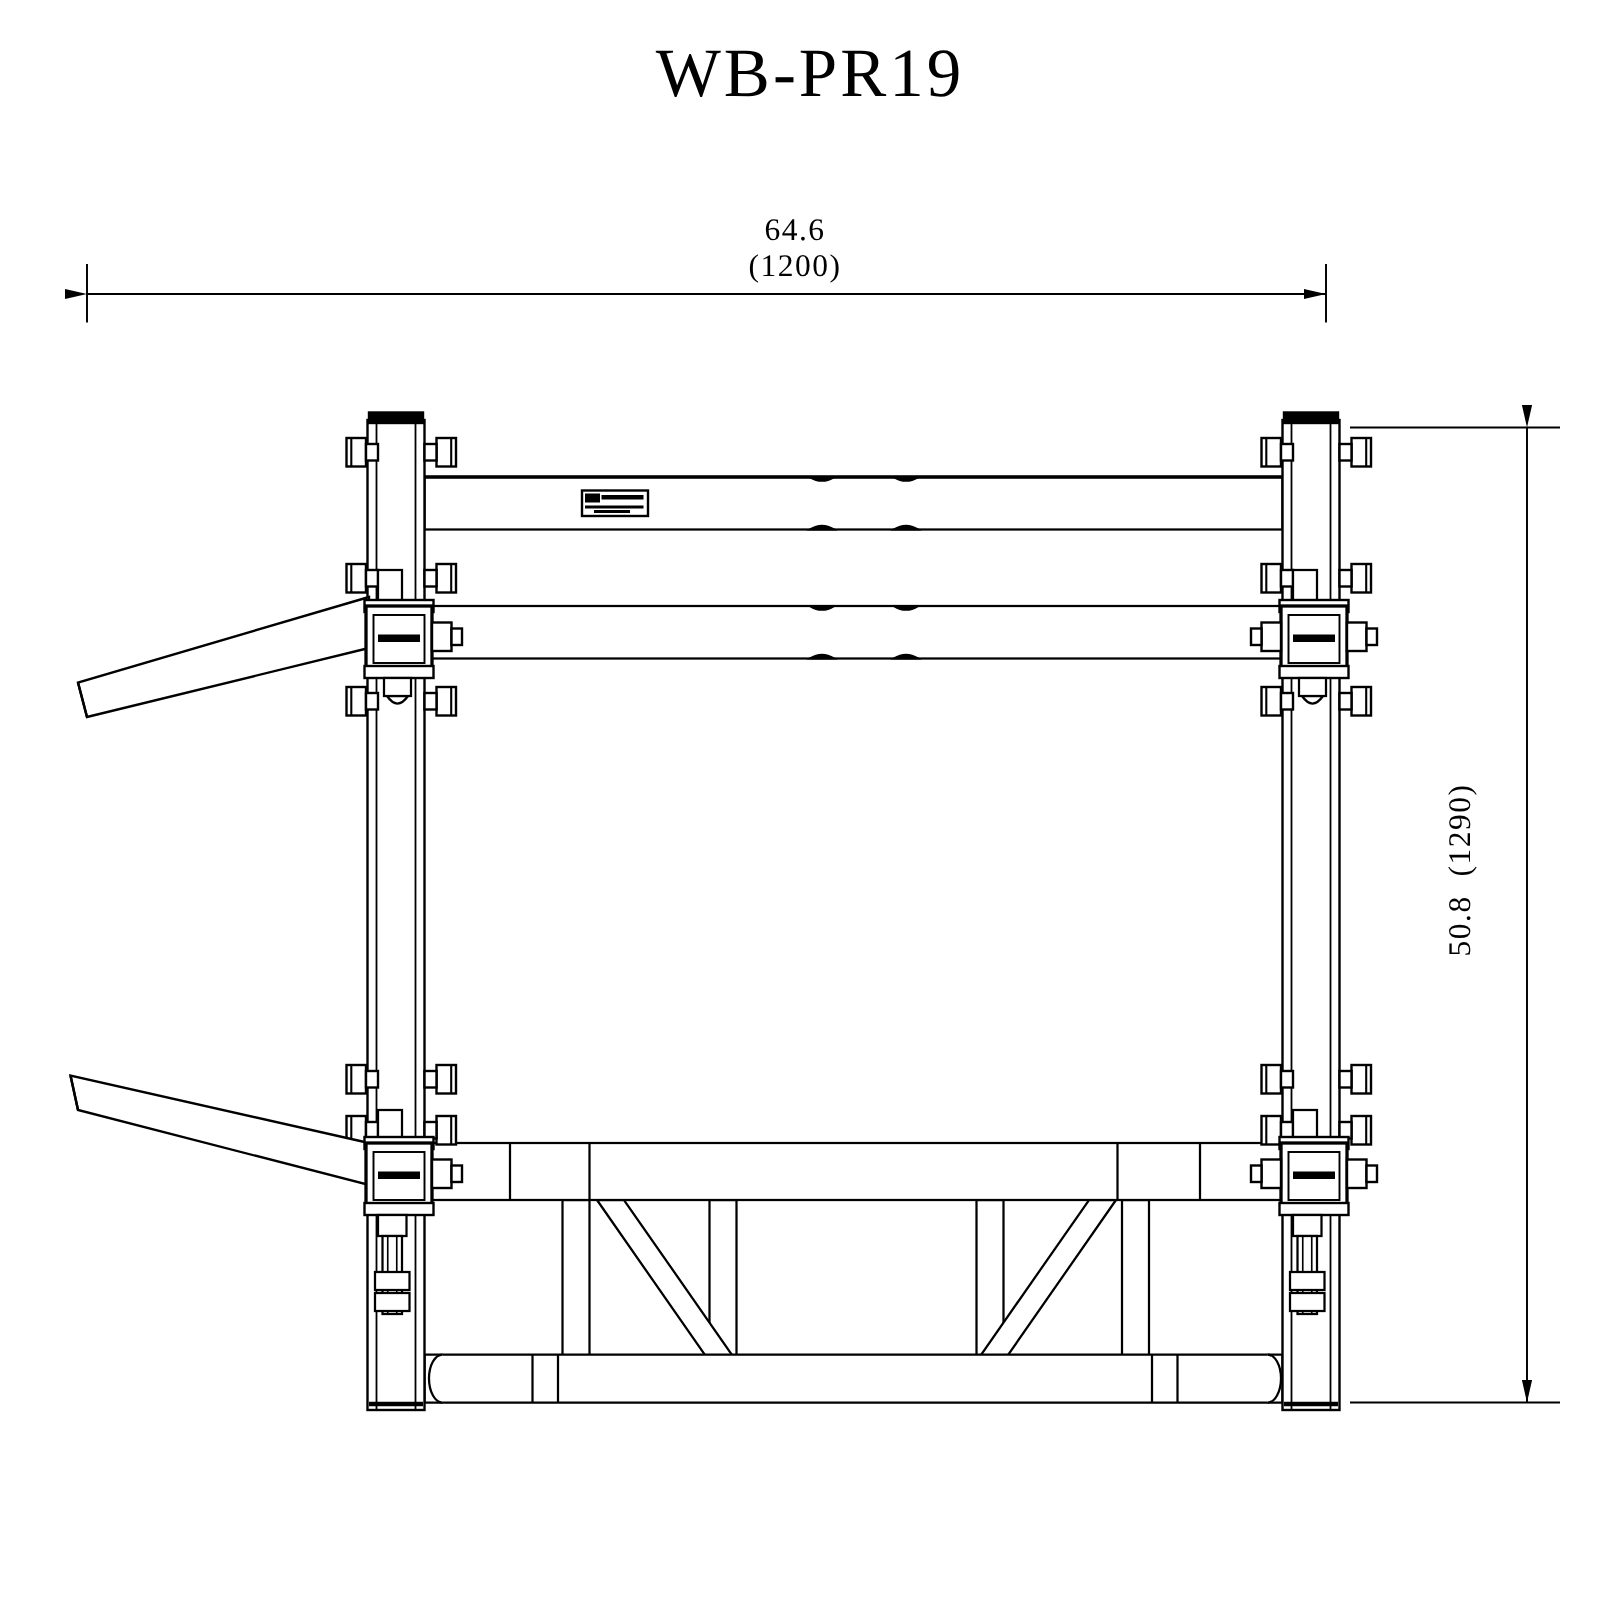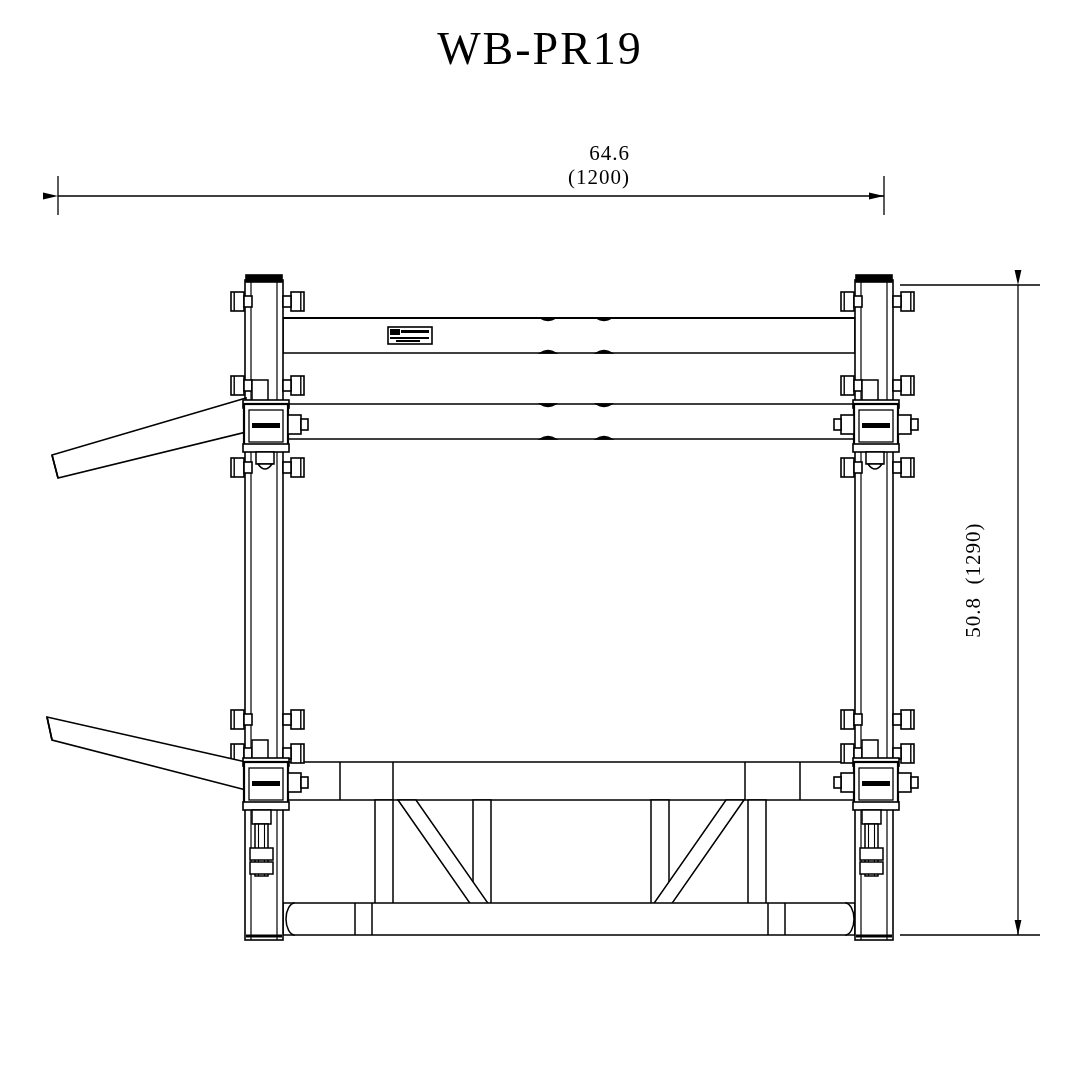--- a/index.html
+++ b/index.html
@@ -3,21 +3,21 @@
 <meta charset="utf-8">
 <style>
   html,body{margin:0;padding:0;background:#ffffff;}
   body{width:1080px;height:1080px;position:relative;overflow:hidden;
        font-family:"Liberation Serif", serif;color:#000;}
   #sheet{position:absolute;inset:0;width:962px;height:1080px;}
   #title{position:absolute;left:0;top:22px;width:1080px;text-align:center;
          font-family:"Liberation Serif", serif;font-size:46px;letter-spacing:2px;
          font-weight:400;white-space:pre;}
   .dimtext{position:absolute;font-family:"Liberation Serif", serif;font-size:21px;
-           text-align:right;white-space:pre;line-height:1.12;letter-spacing:1px;}
+           text-align:center;white-space:pre;line-height:1.12;letter-spacing:1px;}
   #dim-width-text{left:430px;top:142px;width:200px;}
   #dim-height-text{left:0px;top:0px;width:160px;transform-origin:left top;
      transform:translate(962px,660px) rotate(-90deg);text-align:center;}
   svg{position:absolute;left:0;top:0;}
 </style>
 </head>
 <body>
 
 <div id="sheet">
 

